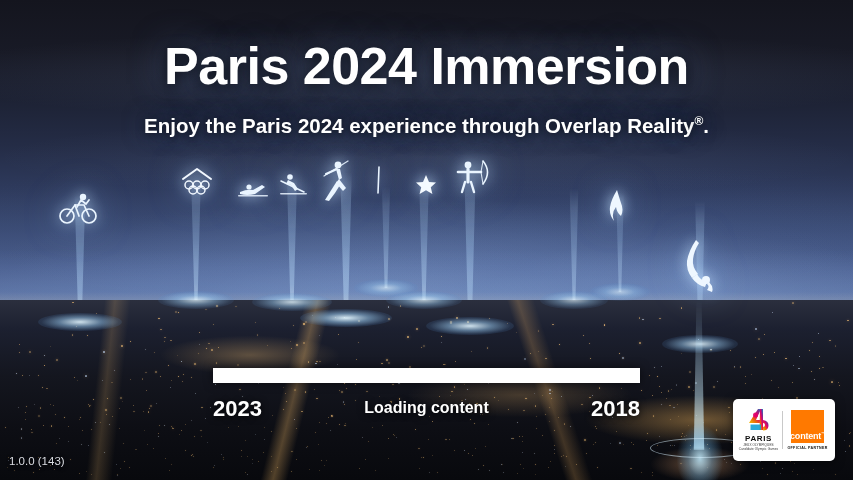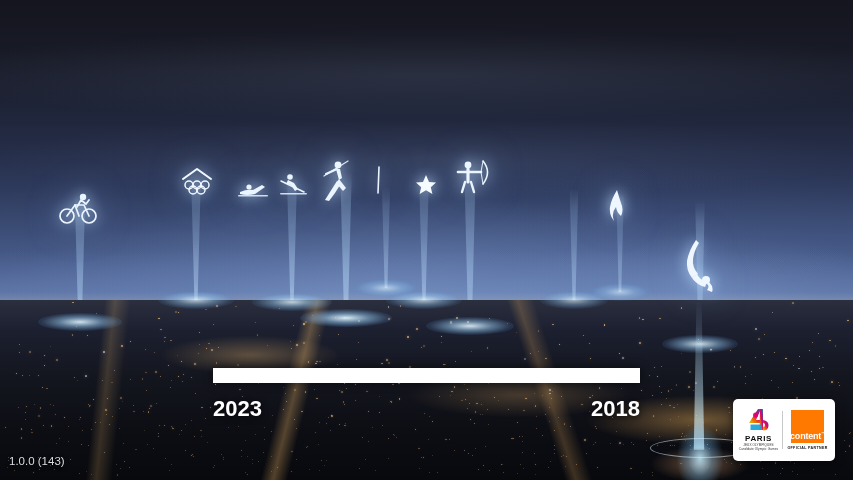--- a/index.html
+++ b/index.html
@@ -971,26 +971,31 @@
 
   <div class="picto" style="left:676px; top:240px;">
     <svg width="44" height="54" viewBox="0 0 44 54" fill="#eef7ff">
       <path d="M20 0 Q13 10 11 21 Q10 30 16 38 L22 34 Q16 27 17 19 Q18 11 23 3 Z"></path>
       <path d="M16 38 Q21 45 29 47 L31 42 Q24 40 21 34 Z"></path>
       <circle cx="30" cy="40" r="4"></circle>
       <path d="M33 42 Q38 47 36 52 L31 50 Q34 46 31 44 Z"></path>
     </svg>
   </div>
 
-
+  <div class="title">Paris 2024 Immersion</div>
+
+  <div class="subtitle">
+    <span>Enjoy the Paris 2024 experience through Overlap Reality</span><sup>®</sup><span>.</span>
+  </div>
 
   <div class="progress-track">
     <div class="progress-fill" id="progress-fill" style="width: 100%;"></div>
   </div>
   <div class="pg-left">2023</div>
+  <div class="pg-status">Loading content</div>
   <div class="pg-right">2018</div>
 
   <div class="version">1.0.0 (143)</div>
 
   <div class="logo-card">
     <div class="logo-left">
       <svg class="paris-mark" viewBox="0 0 50 52">
         <defs>
           <linearGradient id="pg" x1="0" y1="1" x2="1" y2="0">
             <stop offset="0%" stop-color="#f2c200"></stop>

